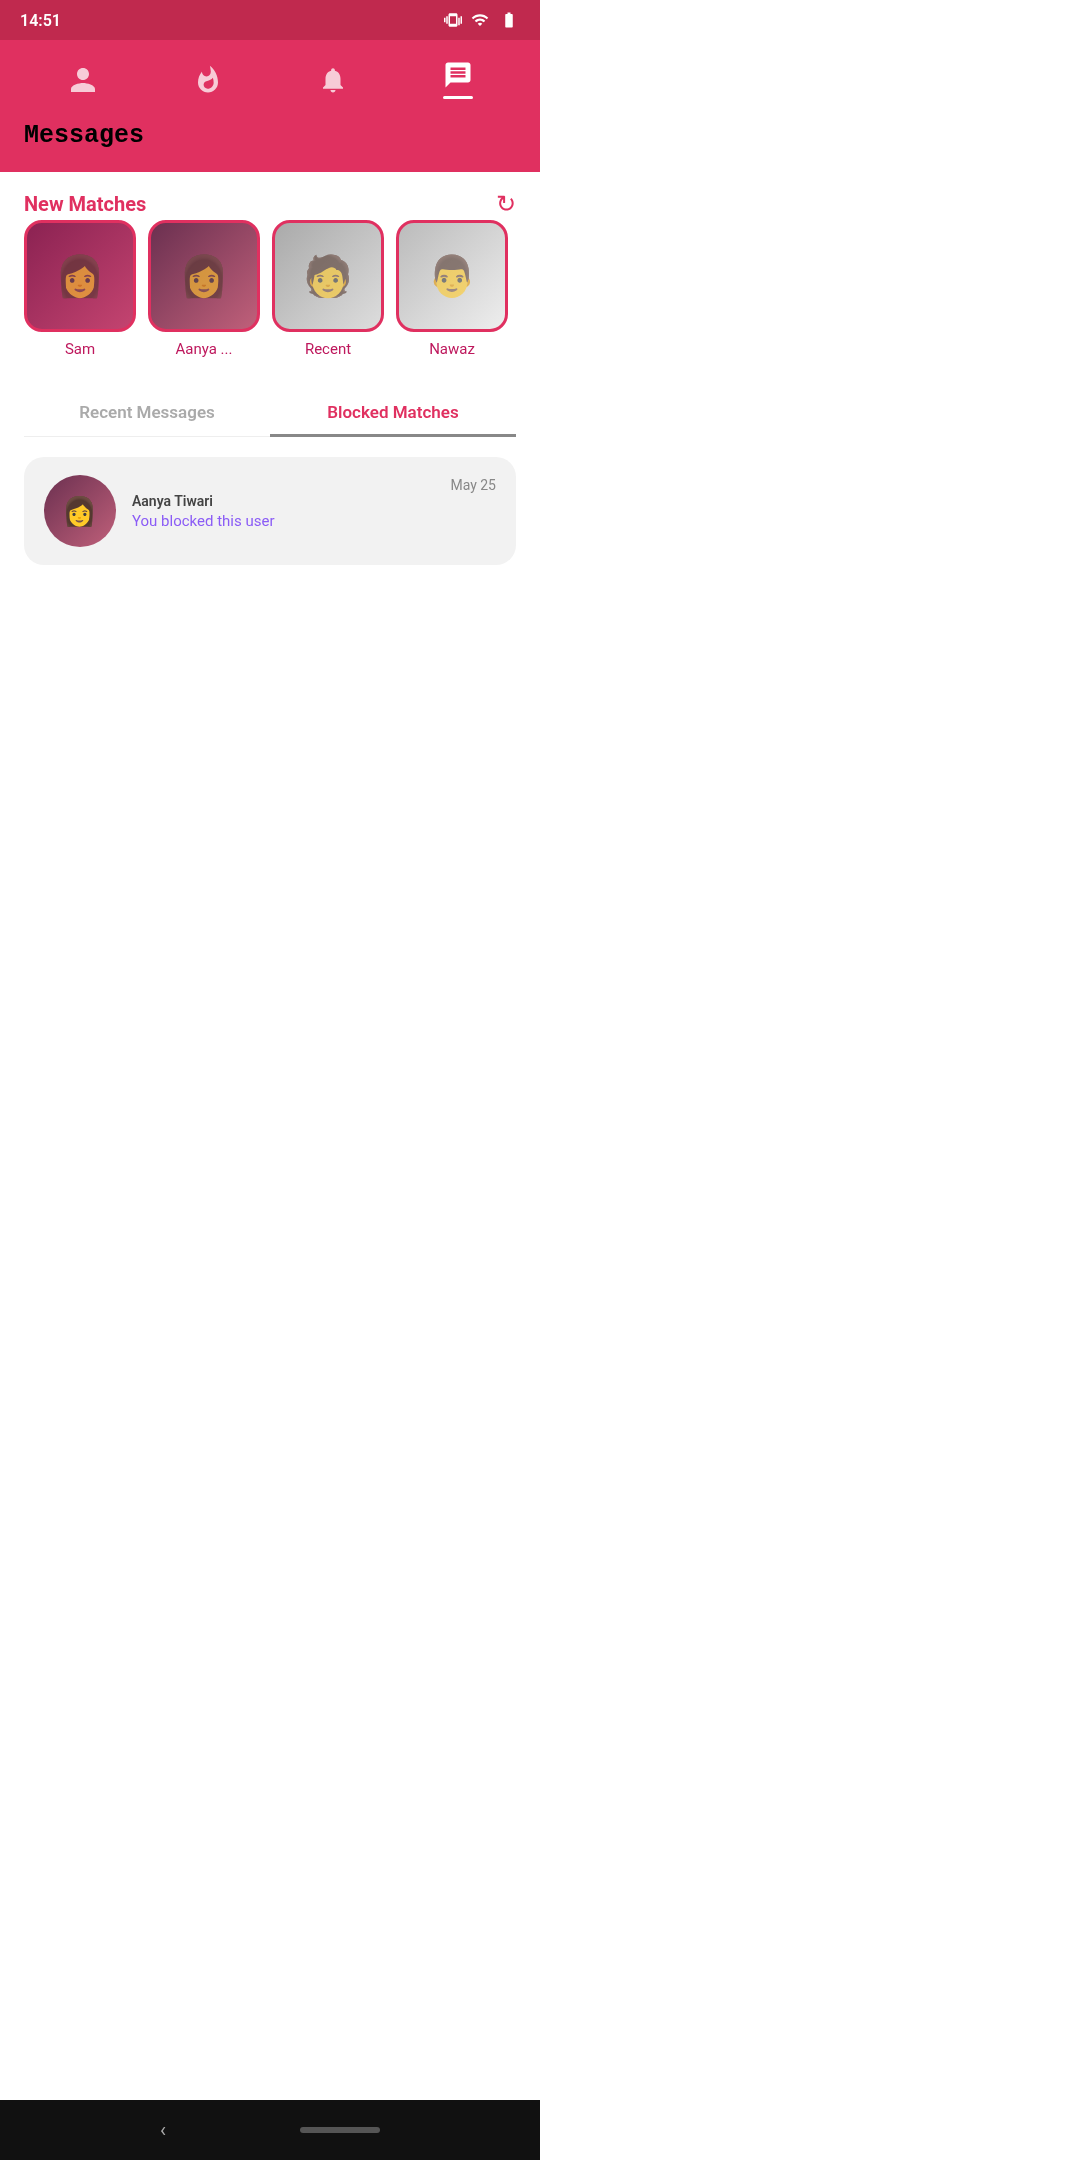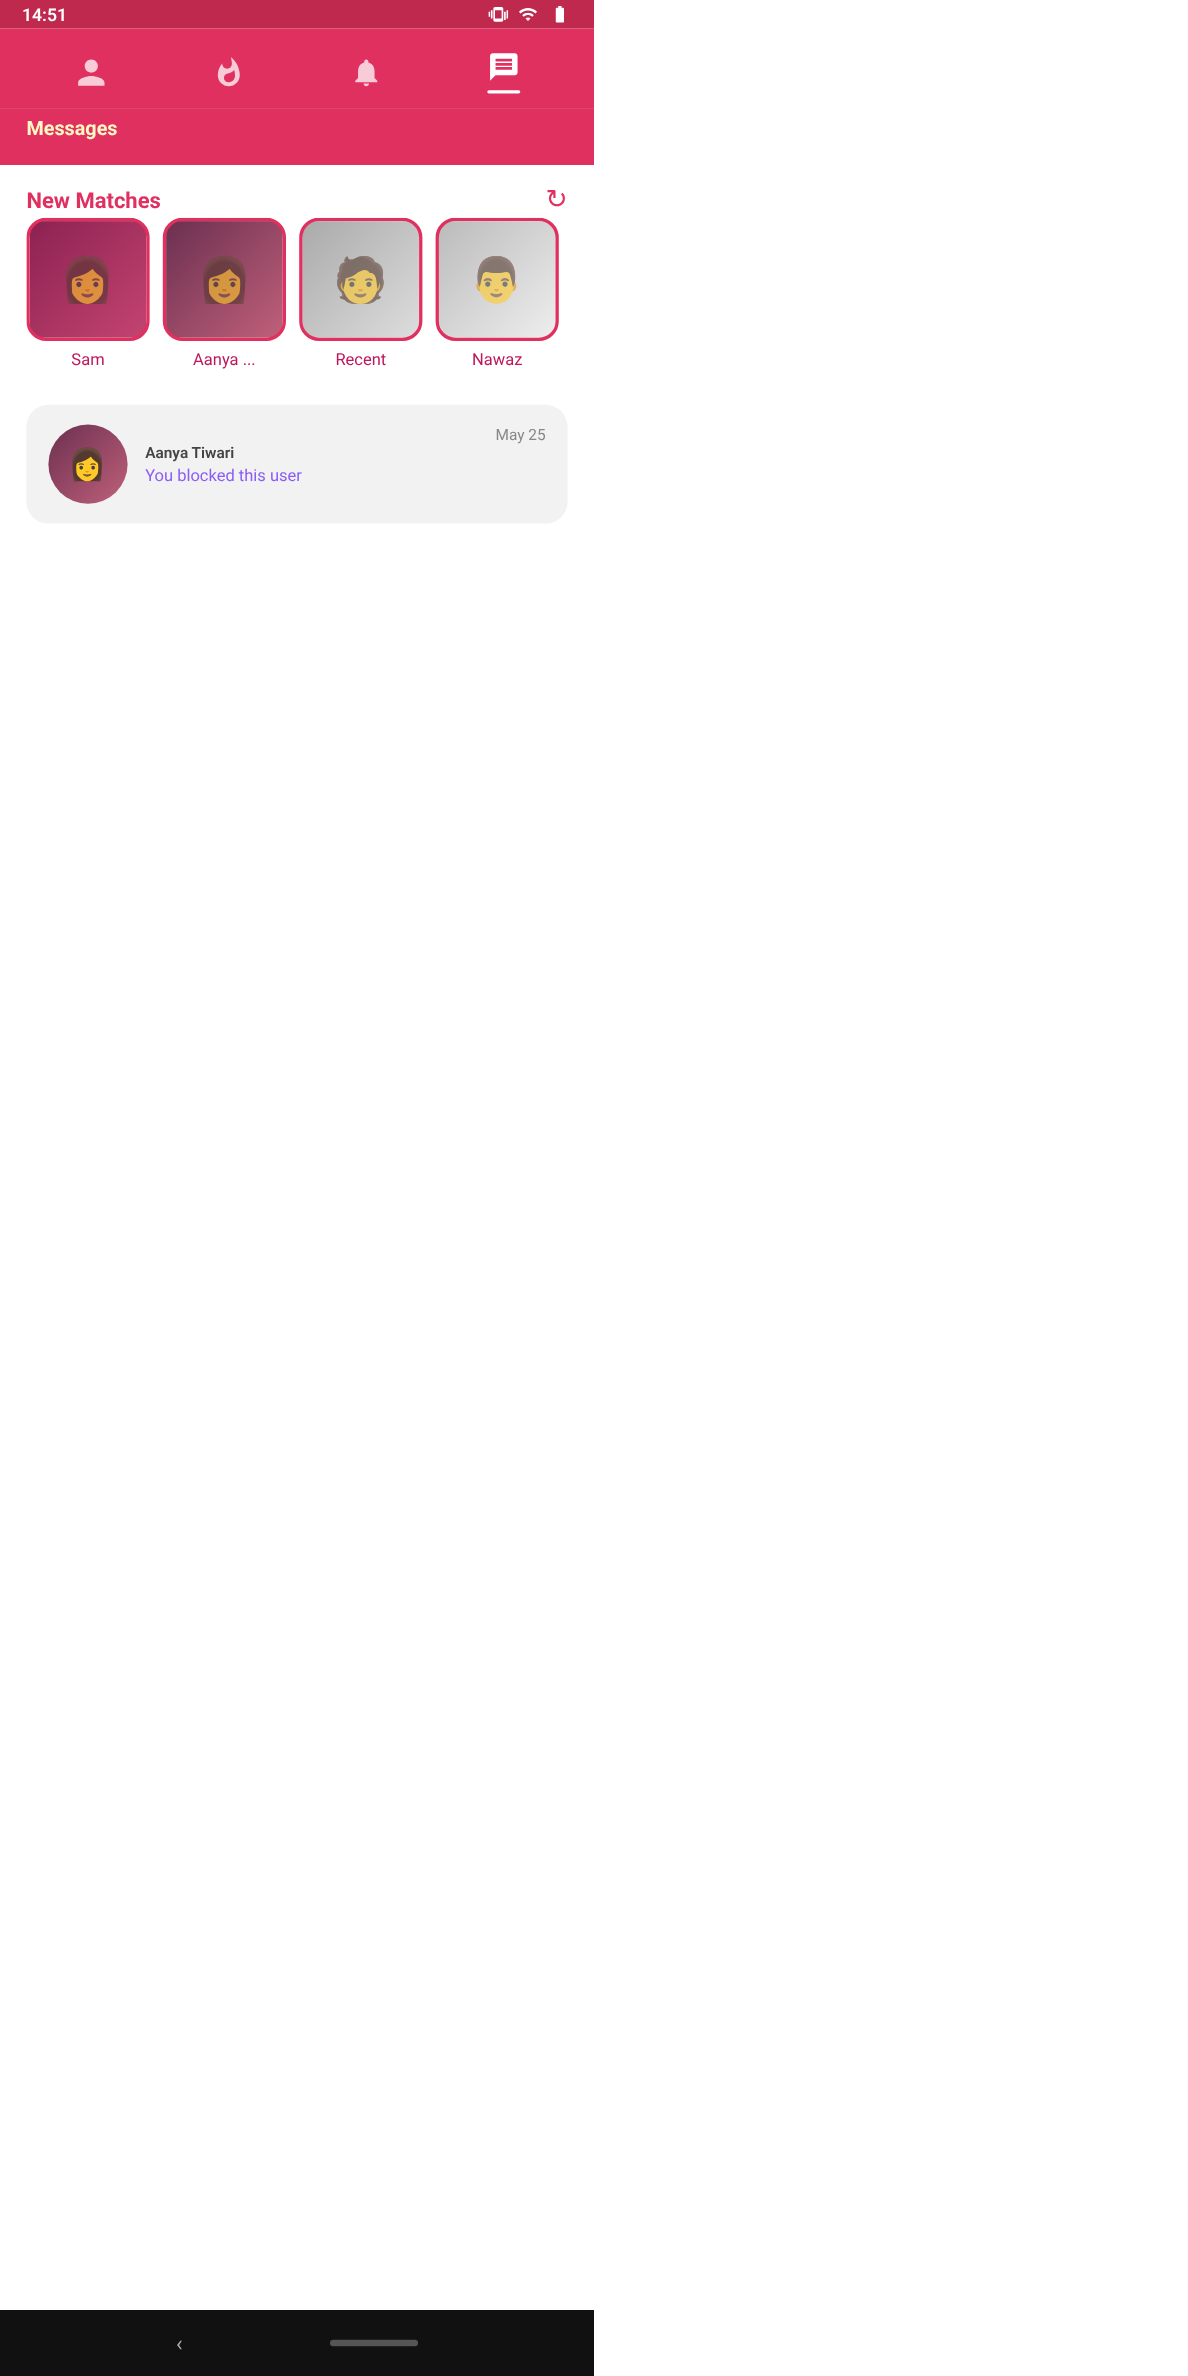--- a/index.html
+++ b/index.html
@@ -13,21 +13,21 @@
       overflow-x: hidden;
     }
 
     
     .status-bar {
       background: #c0294e;
       display: flex;
       justify-content: space-between;
       align-items: center;
       padding: 0 20px;
-      height: 26px;
+      height: 40px;
     }
     .status-time {
       color: #fff;
       font-size: 16px;
       font-weight: 600;
     }
     .status-icons {
       display: flex;
       align-items: center;
       gap: 8px;
@@ -66,23 +66,24 @@
       margin-top: 6px;
       border-radius: 2px;
     }
 
     
     .header-title-section {
       background: #e03060;
       padding: 8px 24px 22px;
     }
     .header-title {
-      color: #fef9c3;
-      font-size: 18px;
+      color: #000000;
+      font-size: 25px;
       font-weight: 700;
+      font-family: Liberation Mono, monospace;
     }
 
     
     .content {
       background: #fff;
       padding: 20px 24px;
     }
 
     
     .section-header {
@@ -321,20 +322,28 @@
 
     <div class="match-item">
       <div class="match-avatar-wrap avatar-nawaz">
         <div class="avatar-face">👨</div>
       </div>
       <span class="match-name">Nawaz</span>
     </div>
 
   </div>
 
+  <div class="tabs-row">
+    <div class="tab">
+      <span>Recent Messages</span>
+    </div>
+    <div class="tab active">
+      <span>Blocked Matches</span>
+    </div>
+  </div>
 
   <div class="blocked-card">
     <div class="blocked-avatar">
       <span>👩</span>
     </div>
     <div class="blocked-info">
       <div class="blocked-name">Aanya Tiwari</div>
       <div class="blocked-status">You blocked this user</div>
     </div>
     <div class="blocked-date">May 25</div>

